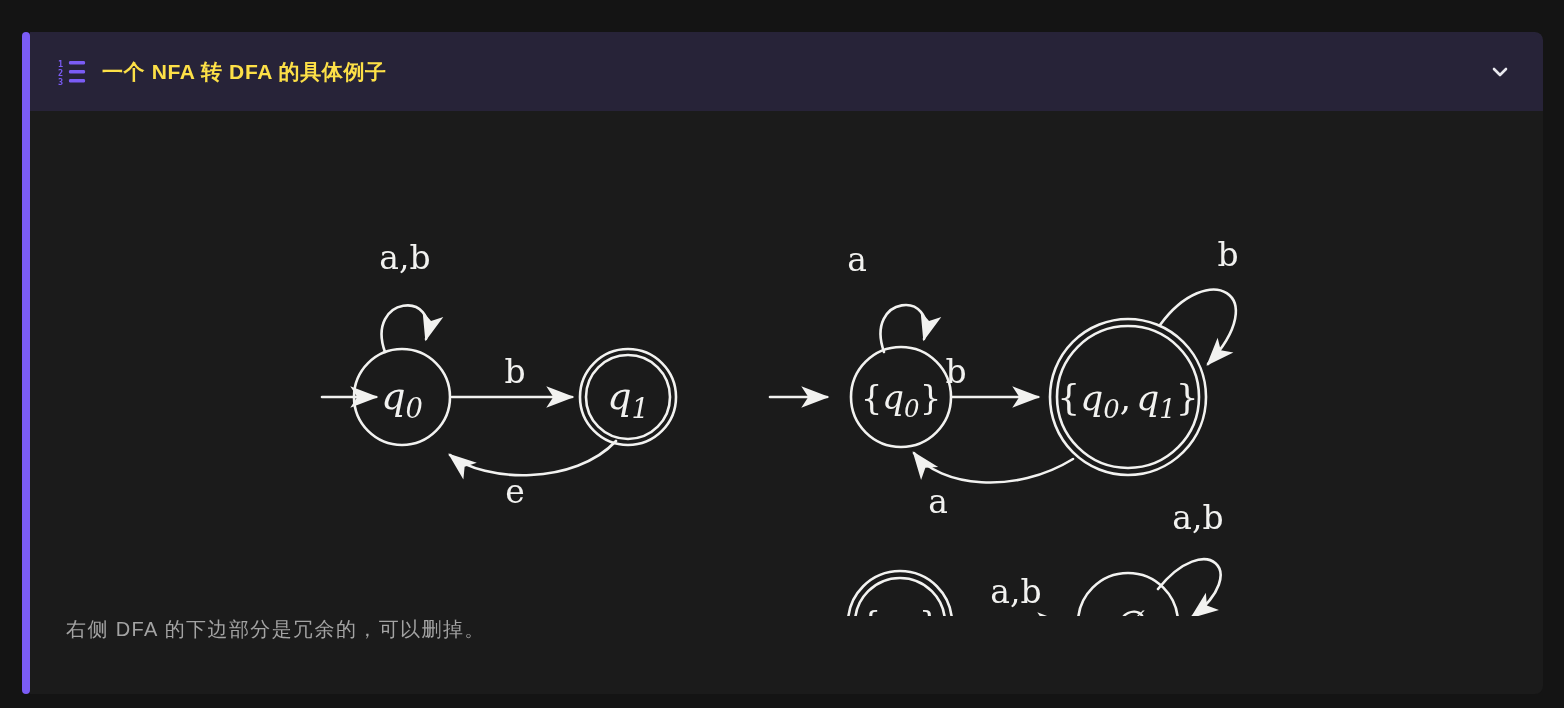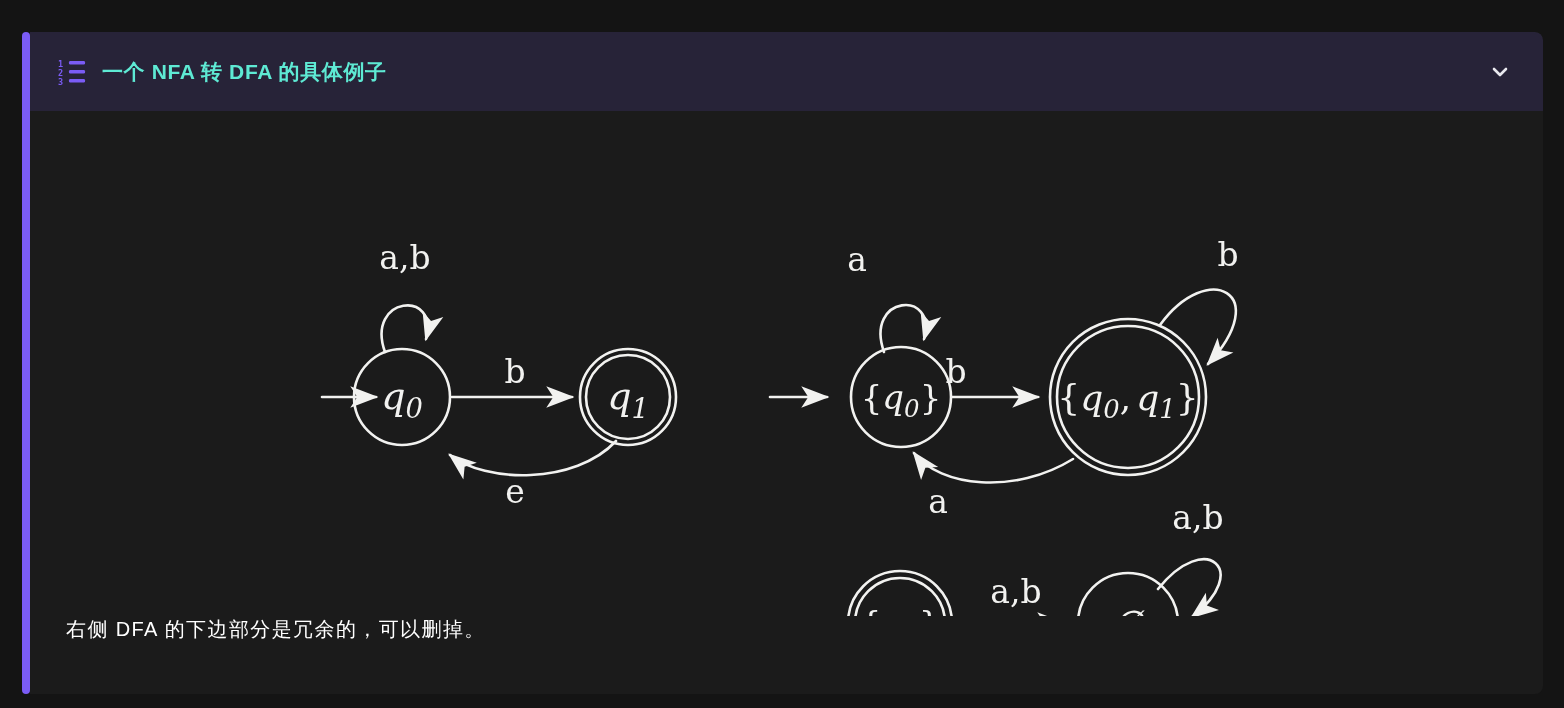--- a/index.html
+++ b/index.html
@@ -62,21 +62,21 @@
   }
   .list-icon {
     width: 28px;
     height: 26px;
     flex: 0 0 auto;
     margin-right: 16px;
     display: block;
   }
   .header-title {
     flex: 1 1 auto;
-    color: #5eead4;
+    color: #fde047;
     font-size: 21px;
     font-weight: 700;
     letter-spacing: 0.6px;
     white-space: nowrap;
     font-family: "Liberation Sans", "DejaVu Sans", sans-serif;
   }
   .chevron-btn {
     flex: 0 0 auto;
     width: 34px;
     height: 34px;
@@ -100,21 +100,21 @@
   }
   .diagram-svg {
     display: block;
     width: 1513px;
     height: 505px;
   }
   .caption {
     position: absolute;
     left: 36px;
     top: 505px;
-    color: #ffffff;
+    color: #a3a3a3;
     font-size: 20px;
     letter-spacing: 1.4px;
     font-family: "Liberation Sans", "DejaVu Sans", sans-serif;
     white-space: nowrap;
   }
 
   
   .node-label {
     font-family: "DejaVu Serif", "Liberation Serif", serif;
     font-style: italic;

